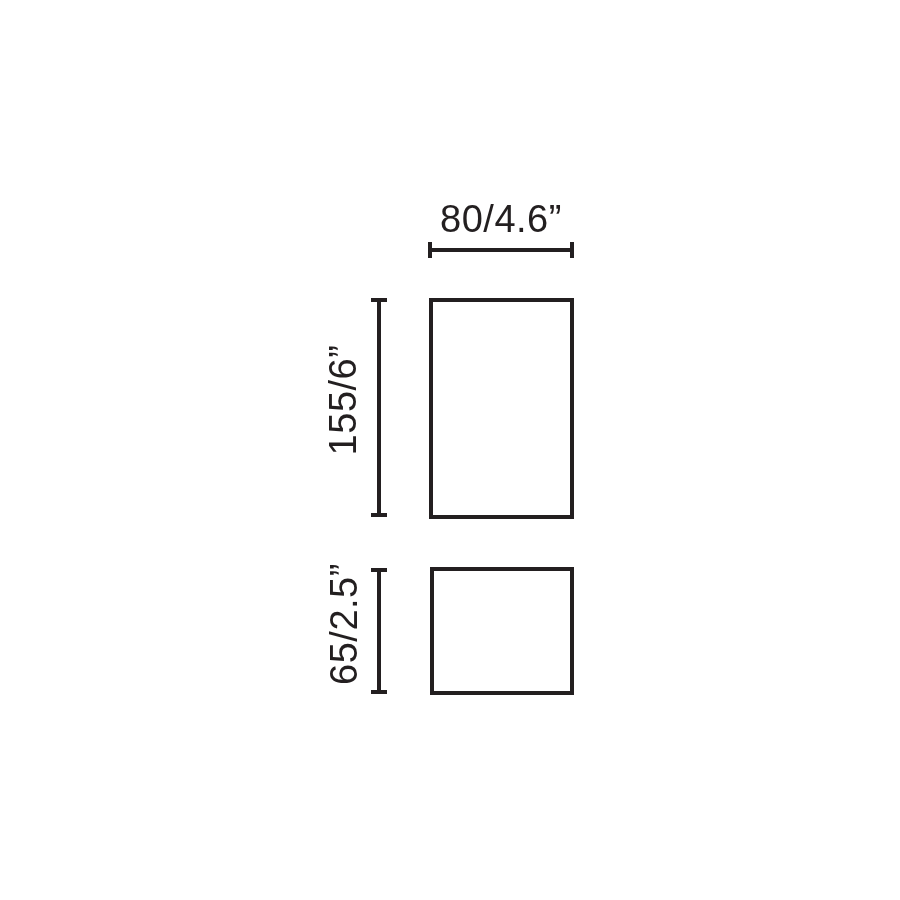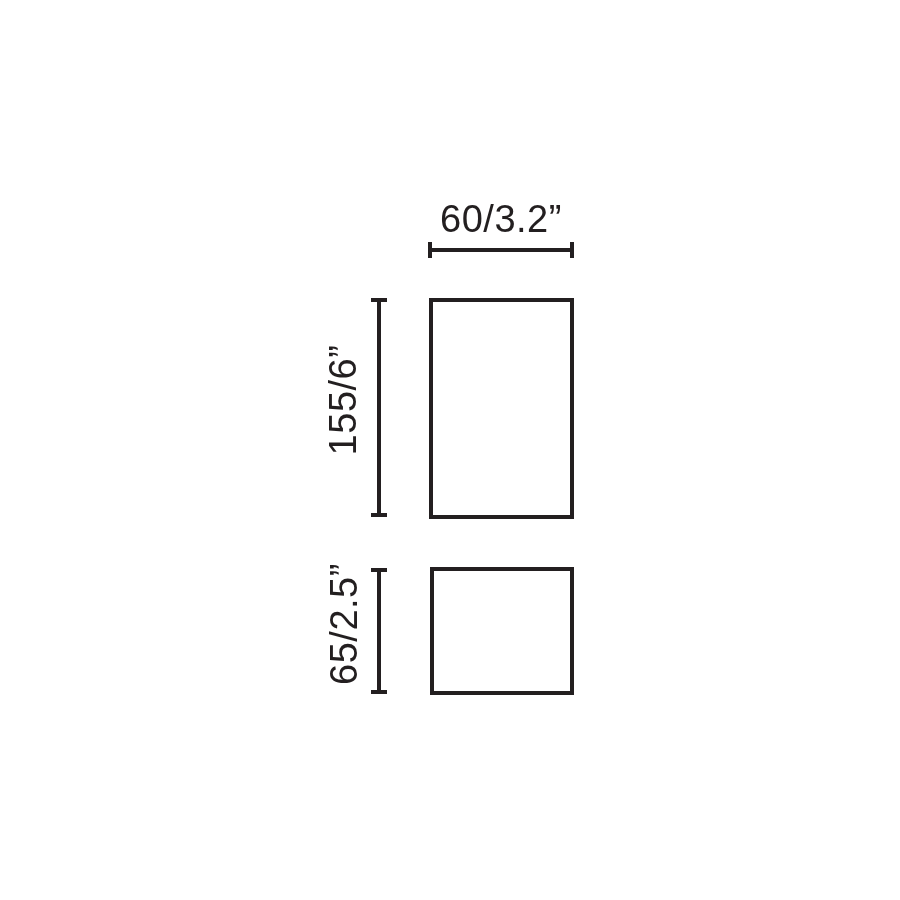--- a/index.html
+++ b/index.html
@@ -50,21 +50,21 @@
     background: #ffffff;
   }
   .outline.body { left: 429px; top: 298px; width: 145px; height: 221px; }
   .outline.base { left: 430px; top: 567px; width: 144px; height: 128px; }
 </style>
 </head>
 <body style="background: rgb(255, 255, 255);">
 
 <div class="canvas">
 
-  <div class="dim-label label-width">60/3.2”</div>
+  <div class="dim-label label-width">80/4.6”</div>
 
   <div class="dim-h">
     <span class="tick-l"></span>
     <span class="bar"></span>
     <span class="tick-r"></span>
   </div>
 
   <div class="outline body"></div>
 
   <div class="dim-v body">

